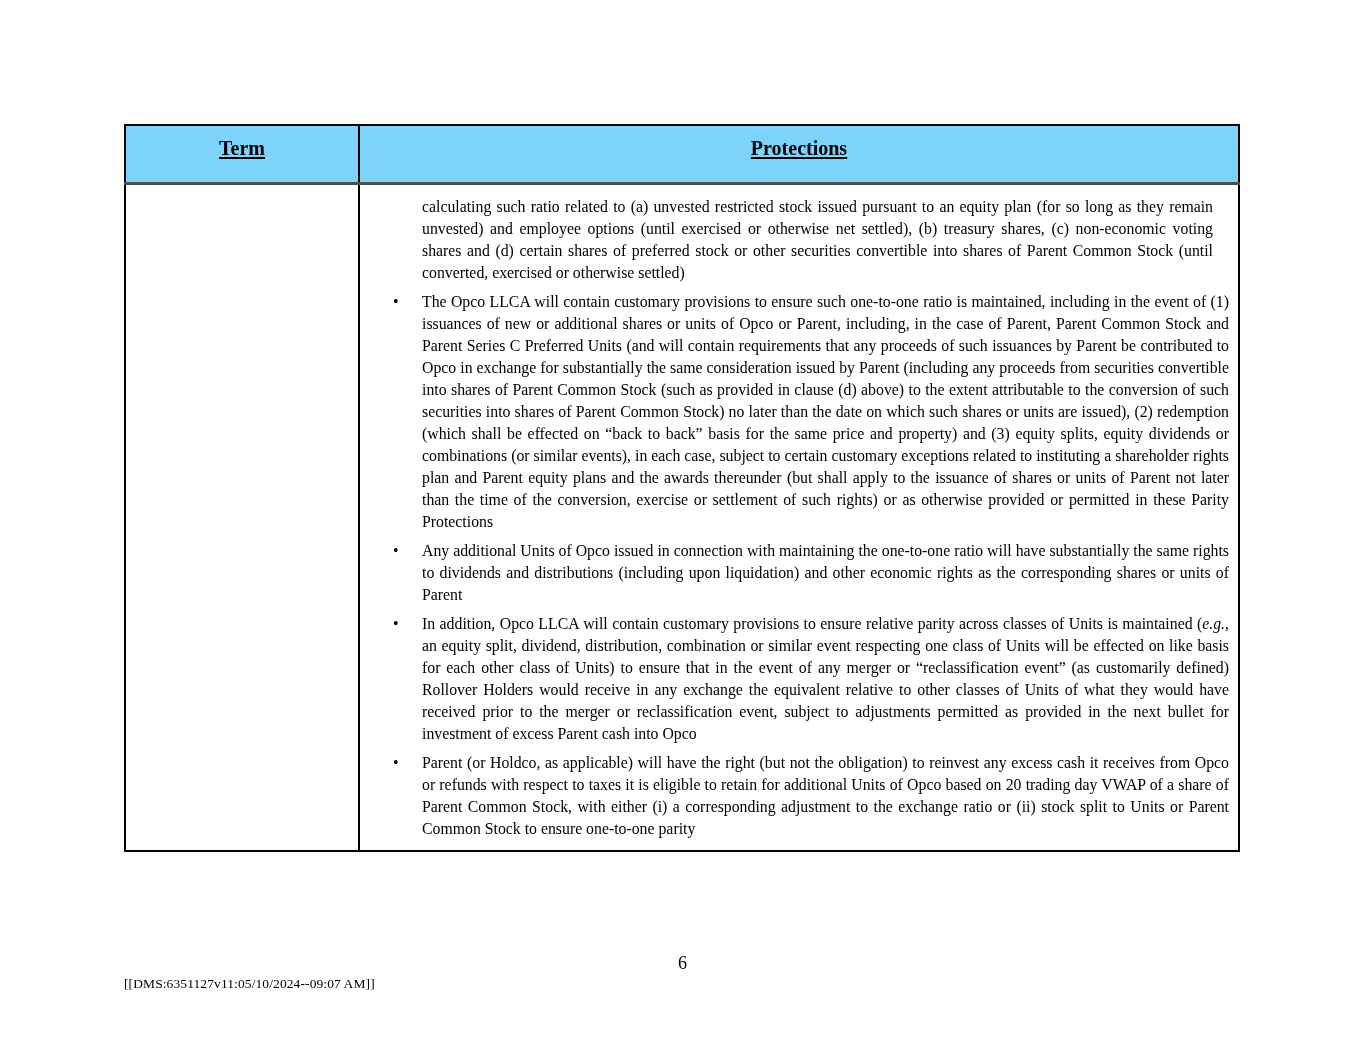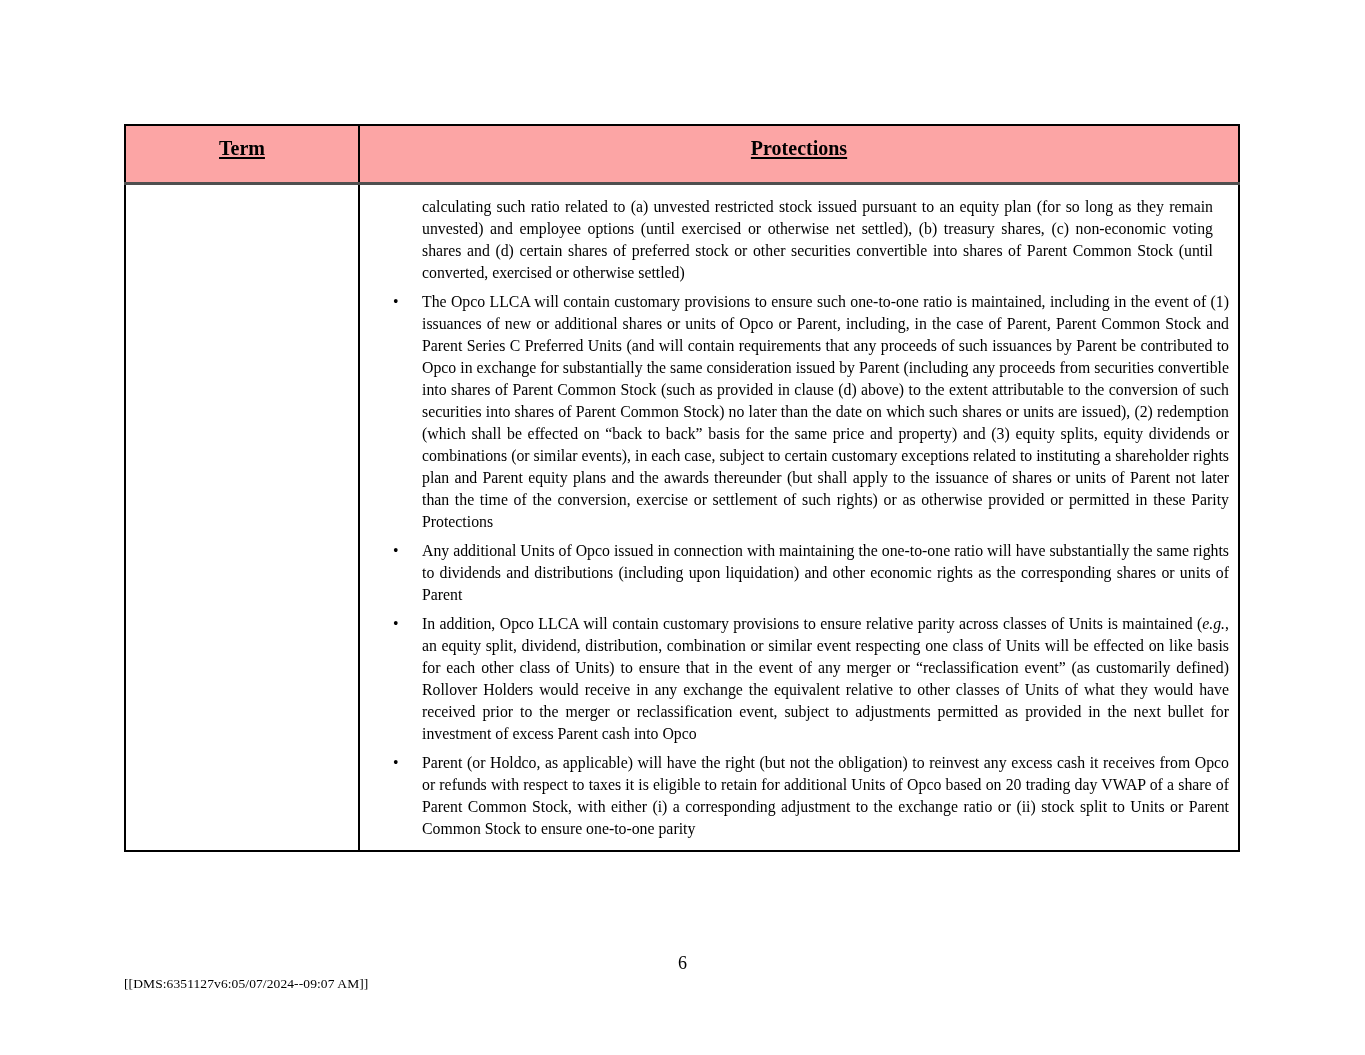--- a/index.html
+++ b/index.html
@@ -21,21 +21,21 @@
     left: 124px;
     top: 124px;
     width: 1116px;
     border-collapse: collapse;
     table-layout: fixed;
   }
   table.doc-table col.term-col { width: 234px; }
   table.doc-table th {
     box-sizing: border-box;
     height: 58px;
-    background: #fca5a5;
+    background: #7dd3fc;
     border: 2px solid #000000;
     border-bottom: 3px solid #4f4f4f;
     vertical-align: top;
     padding-top: 11px;
     font-size: 20px;
     font-weight: bold;
     text-align: center;
   }
   th .hdr-underline {
     text-decoration: underline;
@@ -118,15 +118,15 @@
               <li><span class="bullet-marker">•</span><span><span>Any additional Units of Opco issued in connection with maintaining the one-to-one ratio will have substantially the same rights to dividends and distributions (including upon liquidation) and other economic rights as the corresponding shares or units of Parent</span></span></li>
               <li><span class="bullet-marker">•</span><span><span>In addition, Opco LLCA will contain customary provisions to ensure relative parity across classes of Units is maintained (</span><i>e.g.</i><span>, an equity split, dividend, distribution, combination or similar event respecting one class of Units will be effected on like basis for each other class of Units) to ensure that in the event of any merger or “reclassification event” (as customarily defined) Rollover Holders would receive in any exchange the equivalent relative to other classes of Units of what they would have received prior to the merger or reclassification event, subject to adjustments permitted as provided in the next bullet for investment of excess Parent cash into Opco</span></span></li>
               <li><span class="bullet-marker">•</span><span><span>Parent (or Holdco, as applicable) will have the right (but not the obligation) to reinvest any excess cash it receives from Opco or refunds with respect to taxes it is eligible to retain for additional Units of Opco based on 20 trading day VWAP of a share of Parent Common Stock, with either (i) a corresponding adjustment to the exchange ratio or (ii) stock split to Units or Parent Common Stock to ensure one-to-one parity</span></span></li>
             </ul>
         </td>
       </tr>
     </tbody>
   </table>
 
   <div class="page-number">6</div>
-  <div class="dms-footer">[[DMS:6351127v6:05/07/2024--09:07 AM]]</div>
+  <div class="dms-footer">[[DMS:6351127v11:05/10/2024--09:07 AM]]</div>
 
 </div>
 
 </body></html>

